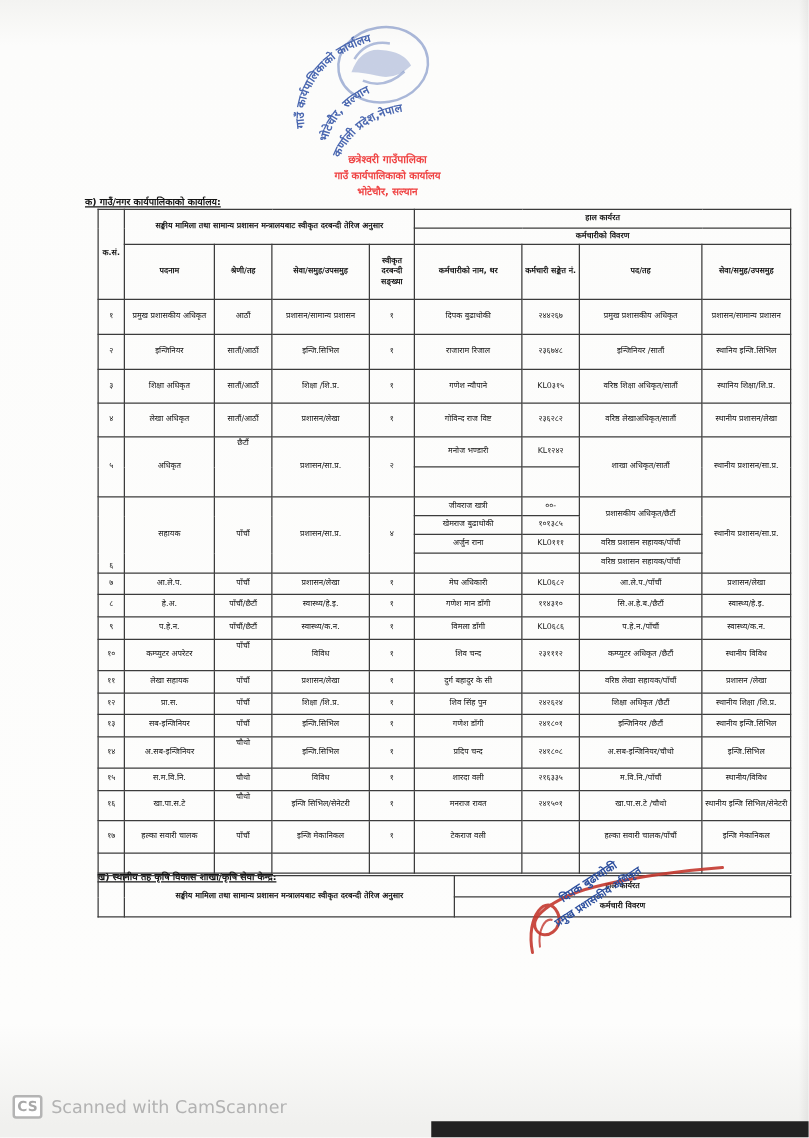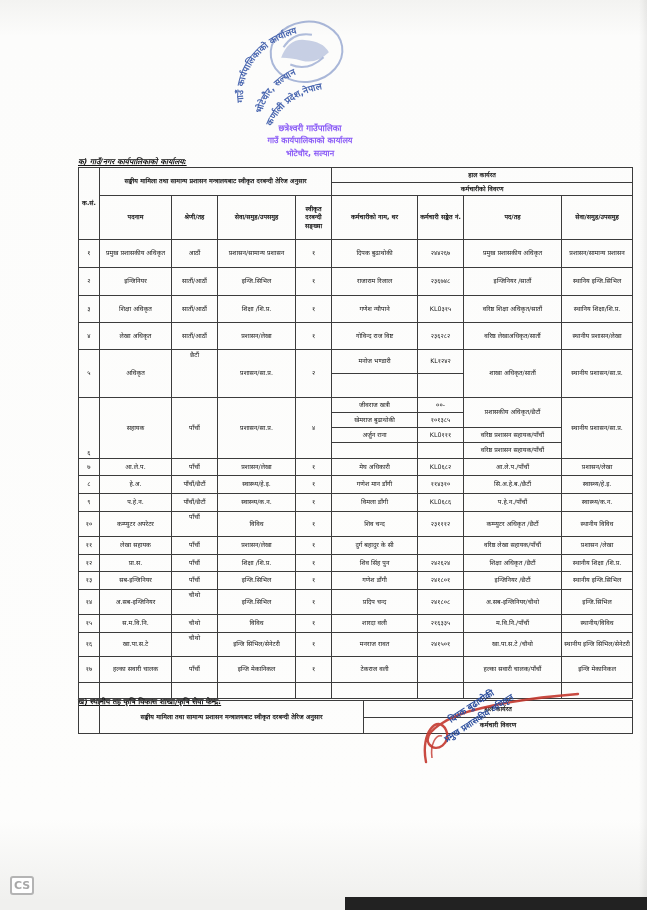--- a/index.html
+++ b/index.html
@@ -8,28 +8,28 @@
     width:647px; height:910px; position:relative; overflow:hidden;
     font-family:"DejaVu Sans","Liberation Sans",sans-serif;
     background:linear-gradient(180deg,#f3f3f1 0%,#fcfcfb 4%,#fdfdfc 90%,#f0f0ee 99%);
     color:#1c1c1c;
   }
   .page-edge-shadow{position:absolute;right:0;top:0;bottom:0;width:8px;
     background:linear-gradient(90deg,rgba(0,0,0,0),rgba(0,0,0,0.06));}
   
   .seal{position:absolute;left:222px;top:14px;width:170px;height:118px;}
   .org-block{position:absolute;left:180px;top:122px;width:260px;text-align:center;
-    color:#8b5cf6;line-height:1.55;}
+    color:#ef4444;line-height:1.55;}
   .org-name{font-size:8.5px;font-weight:bold;}
   .org-office{font-size:8px;font-weight:bold;}
   .org-address{font-size:8px;font-weight:bold;}
   
   .section-title{position:absolute;font-size:7.5px;font-weight:bold;
     text-decoration:underline;color:#141414;}
-  .section-a{left:78px;top:156px;font-style:italic;}
+  .section-a{left:68px;top:156px;}
   .section-b{left:78px;top:696px;}
   
   table{border-collapse:collapse;table-layout:fixed;}
   .main-table{position:absolute;left:78px;top:167px;width:554px;}
   .main-table td,.main-table th{border:1px solid #3c3c3c;padding:1px 2px;
     font-size:6.3px;line-height:1.3;text-align:center;vertical-align:middle;
     overflow:hidden;color:#181818;}
   .main-table th{font-weight:bold;}
   
   .table-b{position:absolute;left:78px;top:700px;width:554px;}
@@ -361,14 +361,15 @@
   <path d="M 14,74 C 8,44 26,26 34,42 C 40,55 24,66 17,56 C 10,45 34,28 70,20 C 104,12 140,8 166,6" fill="none" stroke="#c3372e" stroke-width="2.4" stroke-linecap="round" opacity="0.9"></path>
   <path d="M 20,70 C 18,56 24,46 30,48" fill="none" stroke="#c3372e" stroke-width="1.6" opacity="0.8"></path>
 </svg>
 <div class="sig-stamp">
   <div class="sig-name">दिपक बुढाथोकी</div>
   <div class="sig-title">प्रमुख प्रशासकीय अधिकृत</div>
 </div>
 
 <div class="cam-footer">
   <div class="cs-badge">CS</div>
+  <div class="cam-text">Scanned with CamScanner</div>
 </div>
 <div class="bottom-dark-bar"></div>
 
 </body></html>

